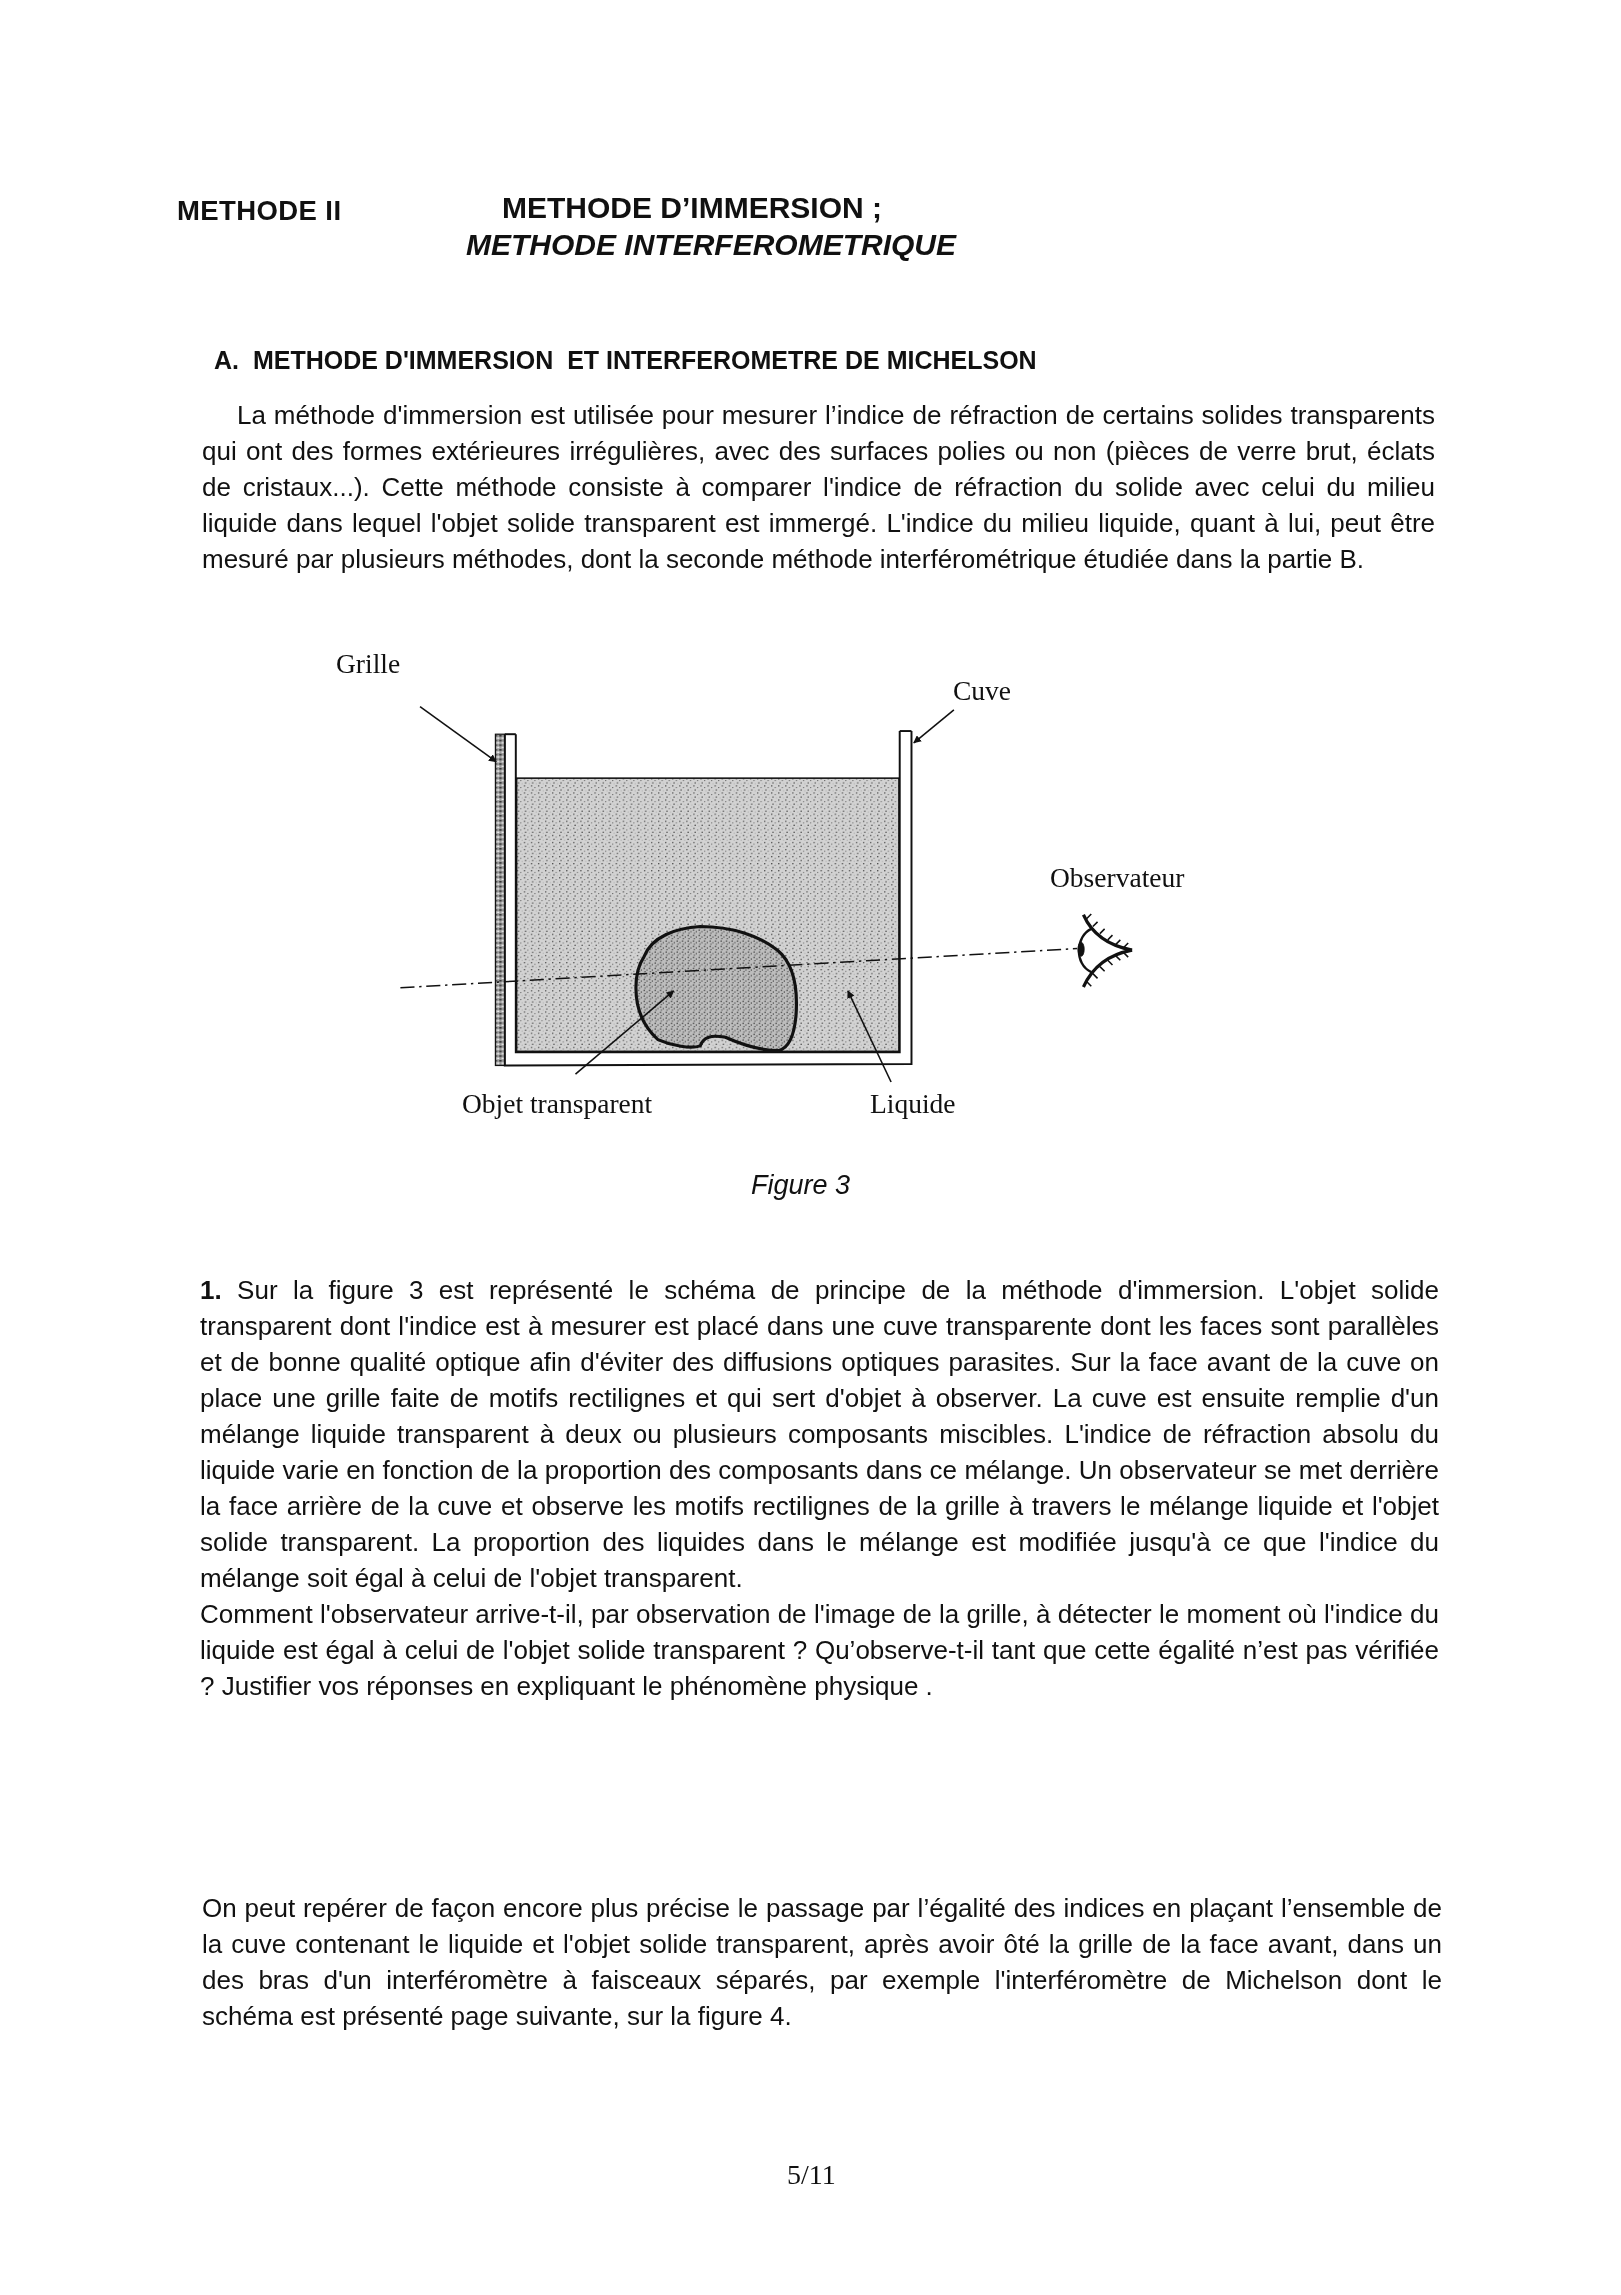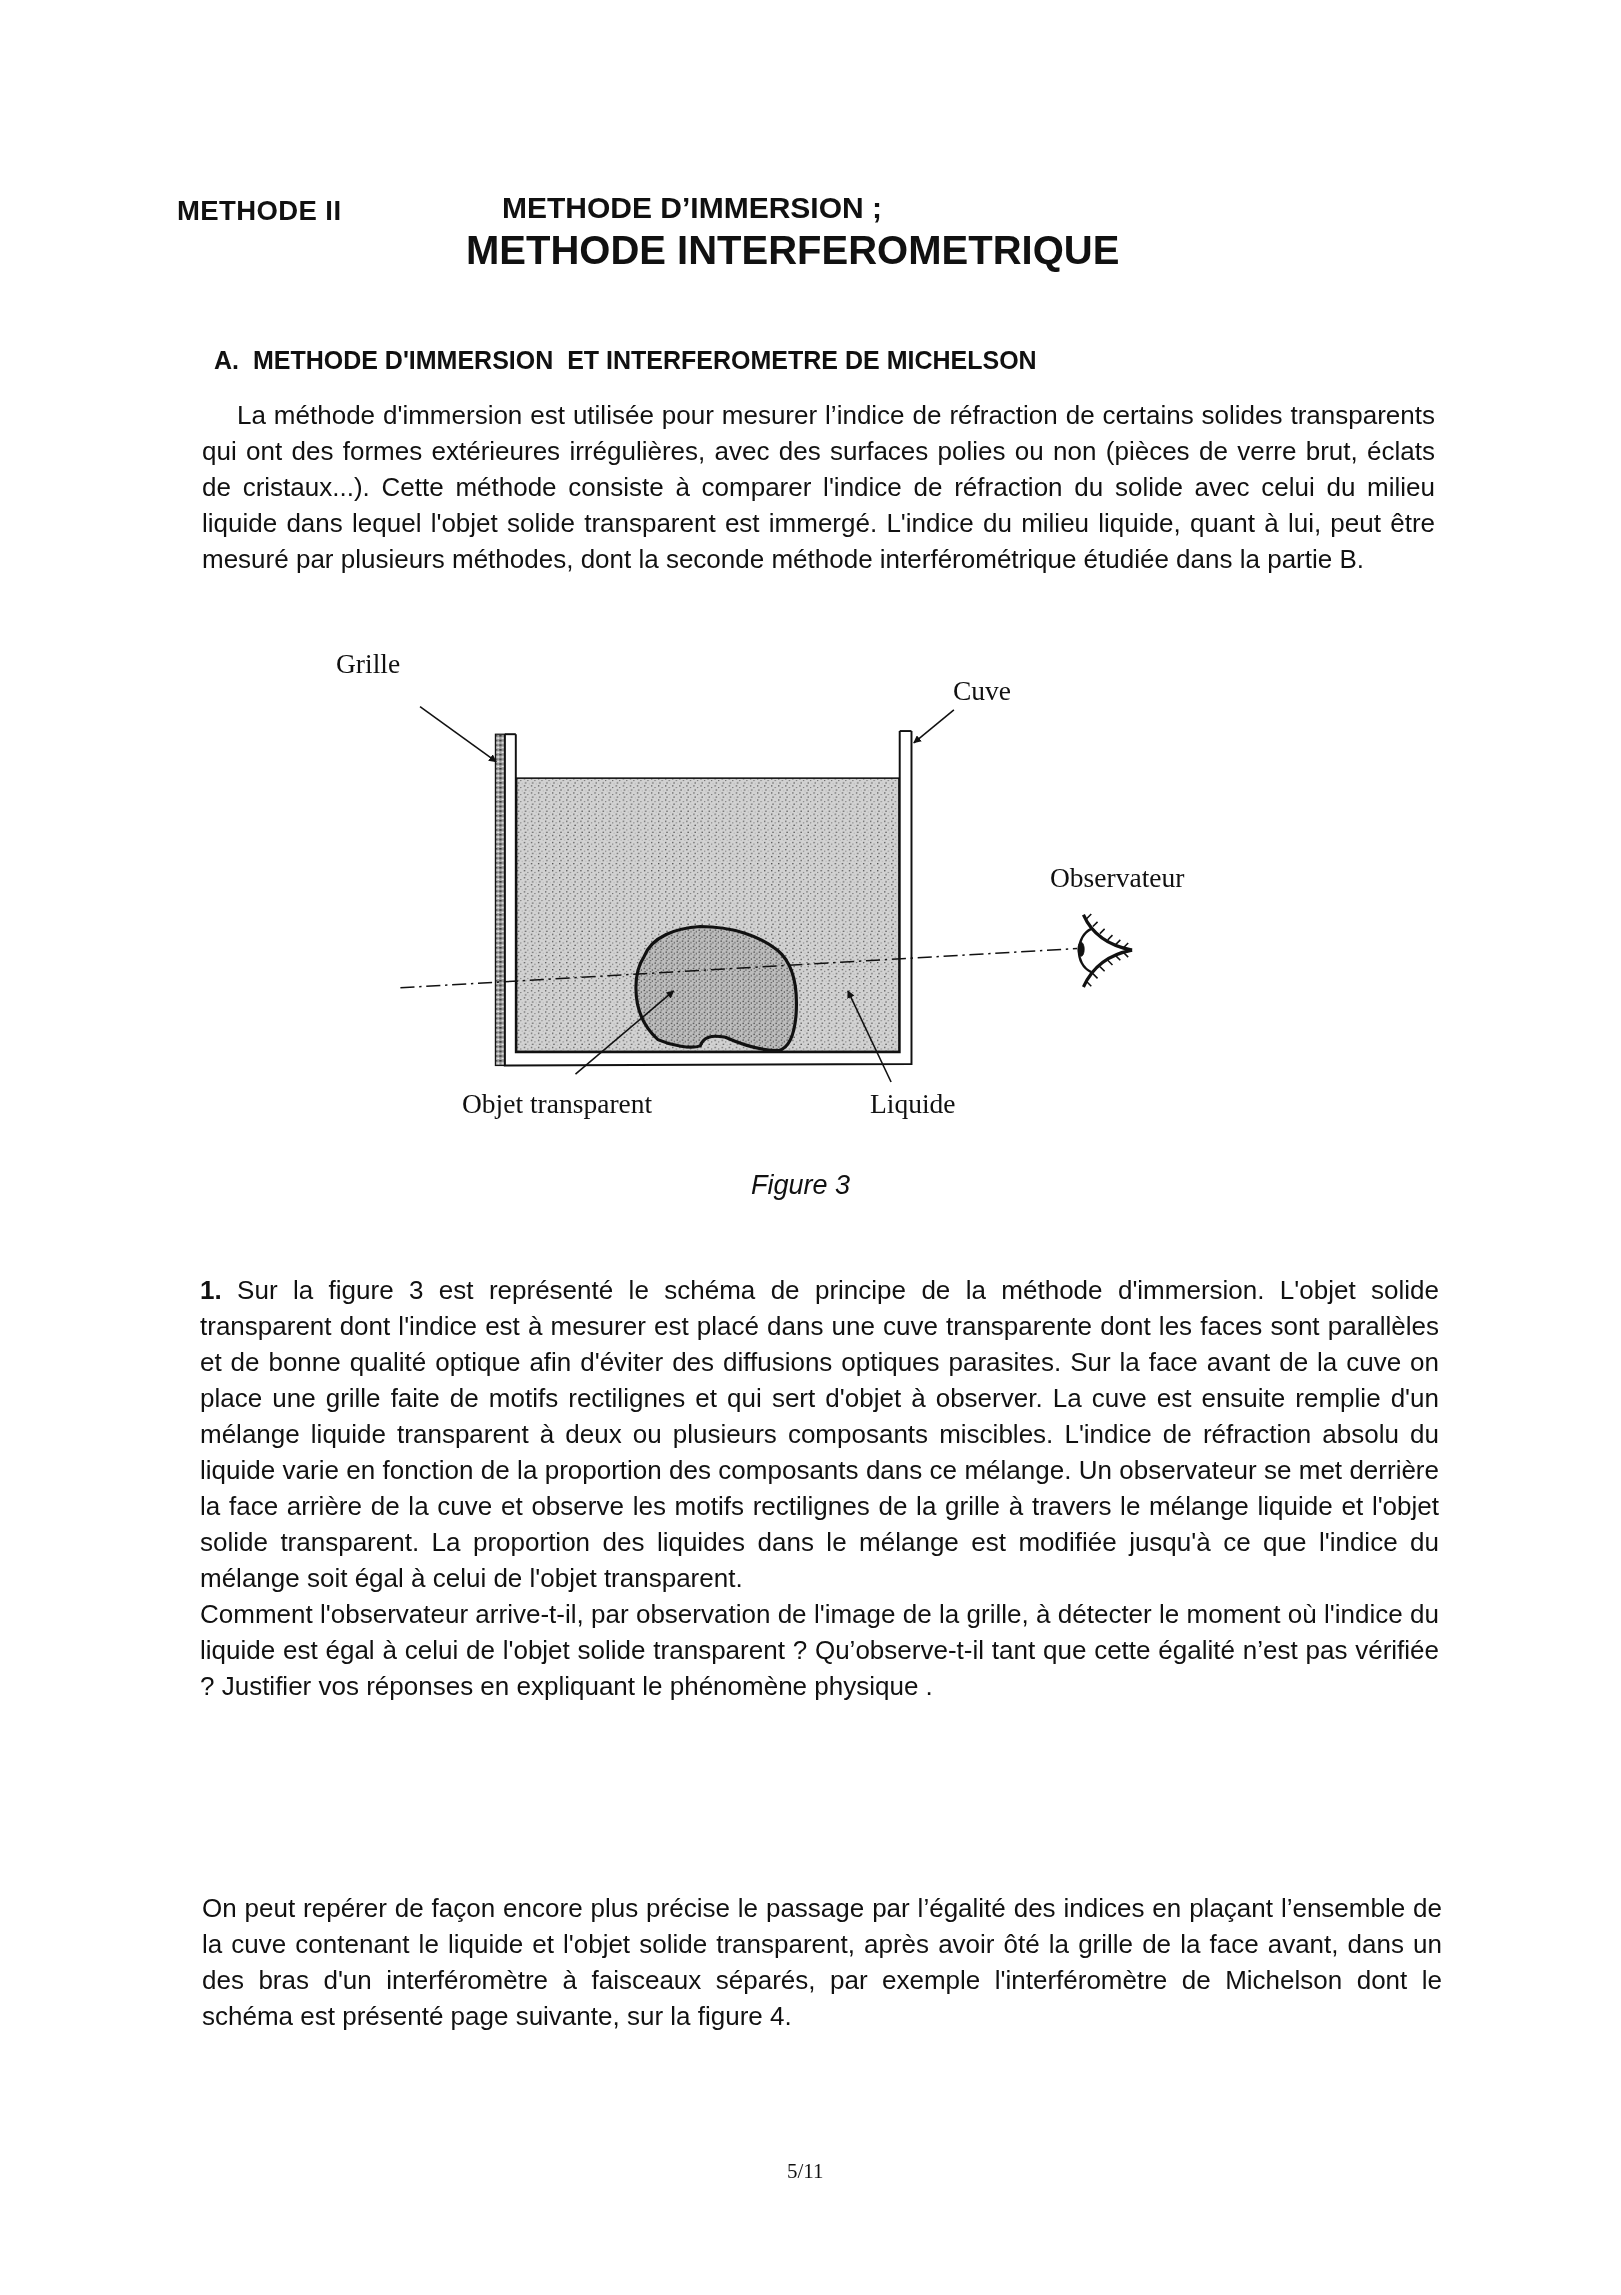--- a/index.html
+++ b/index.html
@@ -2,30 +2,30 @@
 <html style="font-size:12.6px"><head>
 <meta charset="utf-8">
 <style>
   html, body { margin: 0; padding: 0; background: #ffffff; }
   body { width: 1622px; height: 2295px; position: relative; overflow: hidden; color: #111; }
   .sans { font-family: "Liberation Sans", "DejaVu Sans", sans-serif; }
   .serif { font-family: "Liberation Serif", "DejaVu Serif", serif; }
   .abs { position: absolute; }
   .partie { left: 177px; top: 195px; font-size: 27.5px; font-weight: bold; letter-spacing: 0.4px; }
   .title1 { left: 502px; top: 191px; font-size: 30px; font-weight: bold; }
-  .title2 { left: 466px; top: 228px; font-size: 40px; font-weight: bold; }
+  .title2 { left: 466px; top: 228px; font-size: 30px; font-weight: bold; font-style: italic; }
   .sectionA { left: 214px; top: 346px; font-size: 25px; font-weight: bold; }
   .para { font-size: 26px; line-height: 36px; text-align: justify; text-align-last: left; margin-left: 8px; }
   .p-intro { left: 194px; top: 397px; width: 1233px; text-indent: 35px; }
   .p-q1 { left: 192px; top: 1272px; width: 1239px; }
   .p-q1 .num { font-weight: bold; }
   .p-end { left: 194px; top: 1890px; width: 1240px; }
   .fig-label { font-size: 27.5px; }
   .figcap { left: 751px; top: 1170px; font-size: 27px; font-style: italic; }
-  .pageno { left: 787px; top: 2159px; font-size: 21px; }
+  .pageno { left: 787px; top: 2159px; font-size: 28px; }
   svg.fig { position: absolute; left: 0; top: 0; }
 </style>
 </head>
 <body>
 
 <div class="abs sans partie">METHODE II</div>
 <div class="abs sans title1">METHODE D’IMMERSION ;</div>
 <div class="abs sans title2">METHODE INTERFEROMETRIQUE</div>
 
 <div class="abs sans sectionA" style="white-space:pre;">A.  METHODE D'IMMERSION  ET INTERFEROMETRE DE MICHELSON</div>

